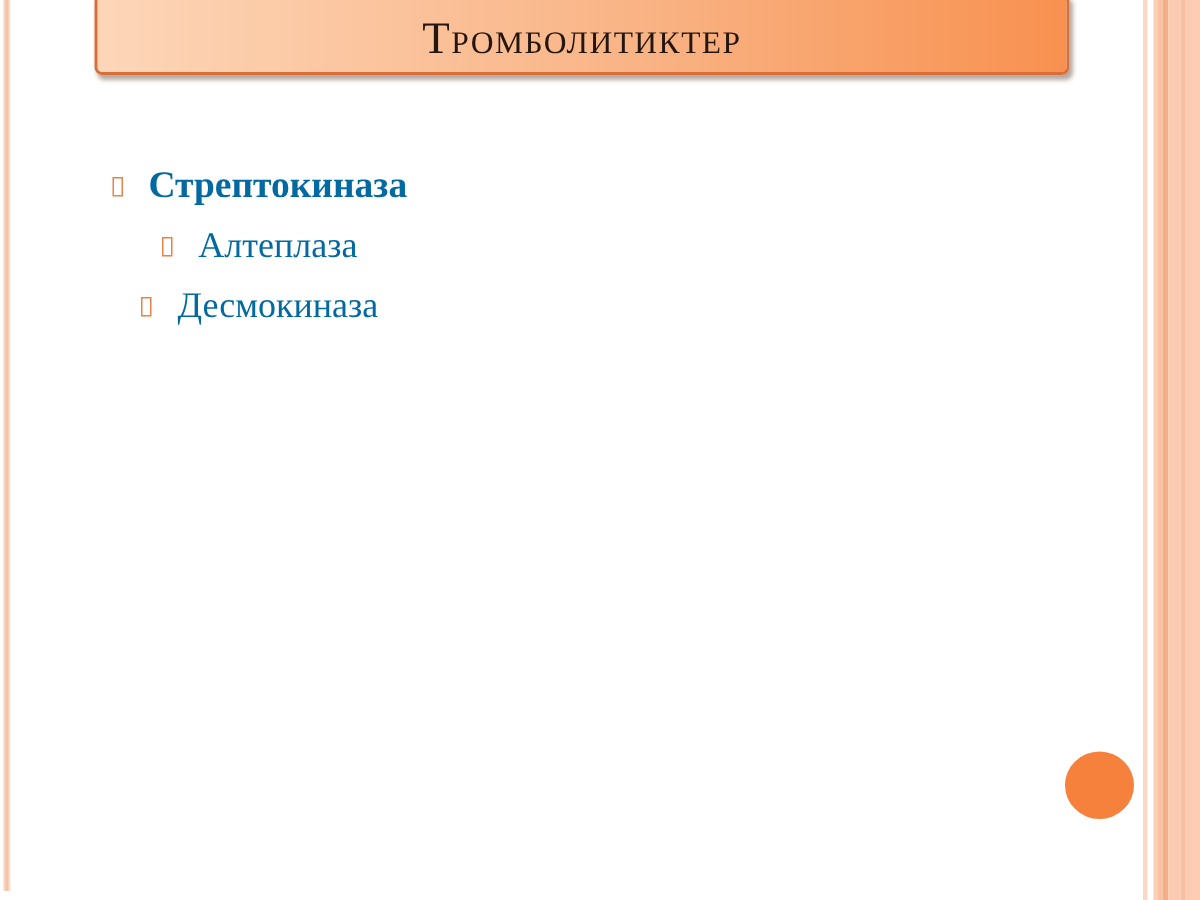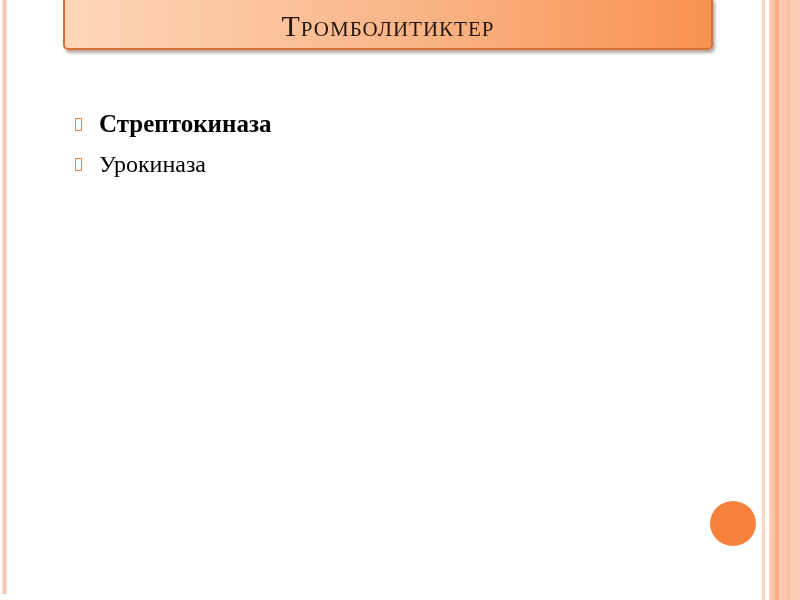--- a/index.html
+++ b/index.html
@@ -58,21 +58,22 @@
     top: 104px;
     margin: 0;
     padding: 0;
     list-style: none;
   }
   .bullet-item {
     display: flex;
     align-items: center;
     height: 40px;
     font-size: 24px;
-    color: #000000;
+    color: #0369a1;
+    justify-content: center;
   }
   .bullet-item.bold .bullet-label {
     font-weight: bold;
     font-size: 25px;
   }
   .bullet-marker {
     display: inline-block;
     width: 7px;
     height: 13px;
     box-sizing: border-box;
@@ -120,21 +121,25 @@
     <span class="title-text">Тромболитиктер</span>
   </div>
 
   <ul class="bullet-list">
     <li class="bullet-item bold">
       <span class="bullet-marker"></span>
       <span class="bullet-label">Стрептокиназа</span>
     </li>
     <li class="bullet-item">
       <span class="bullet-marker"></span>
-      <span class="bullet-label">Урокиназа</span>
+      <span class="bullet-label">Алтеплаза</span>
+    </li>
+    <li class="bullet-item">
+      <span class="bullet-marker"></span>
+      <span class="bullet-label">Десмокиназа</span>
     </li>
   </ul>
 
   <div class="right-stripes">
     <div class="rs rs1"></div>
     <div class="rs rs2"></div>
     <div class="rs rs3"></div>
     <div class="rs rs4"></div>
     <div class="rs rs5"></div>
     <div class="rs rs6"></div>

